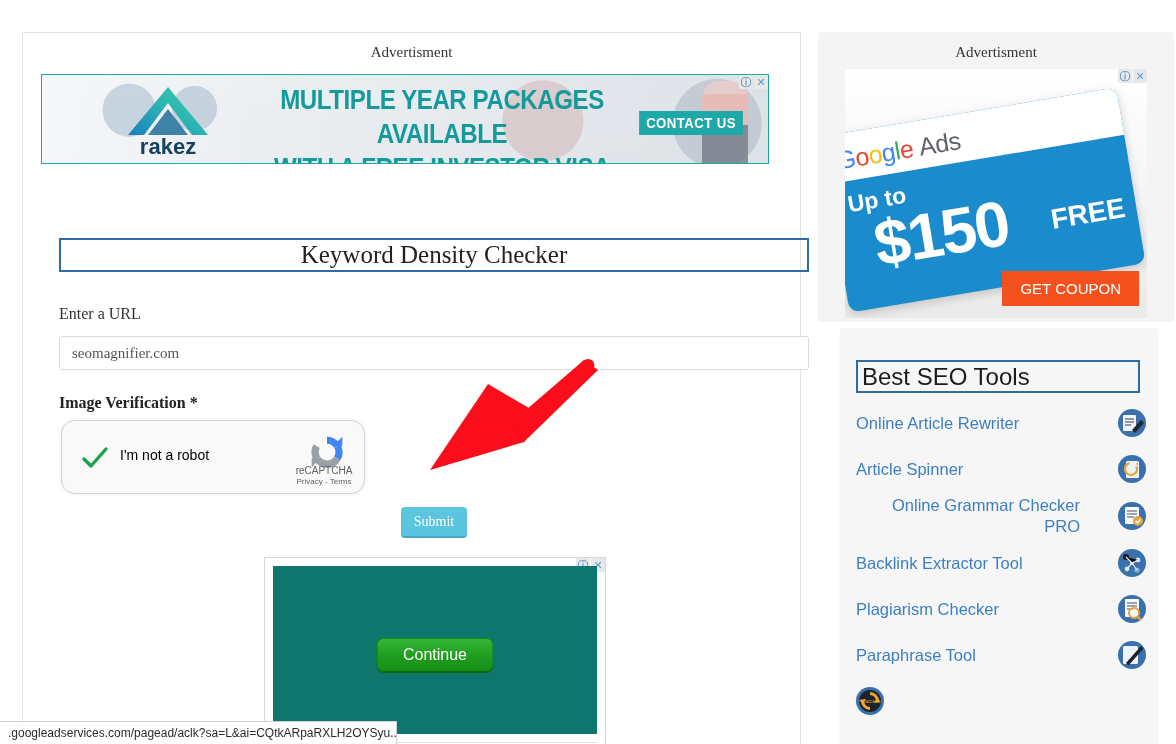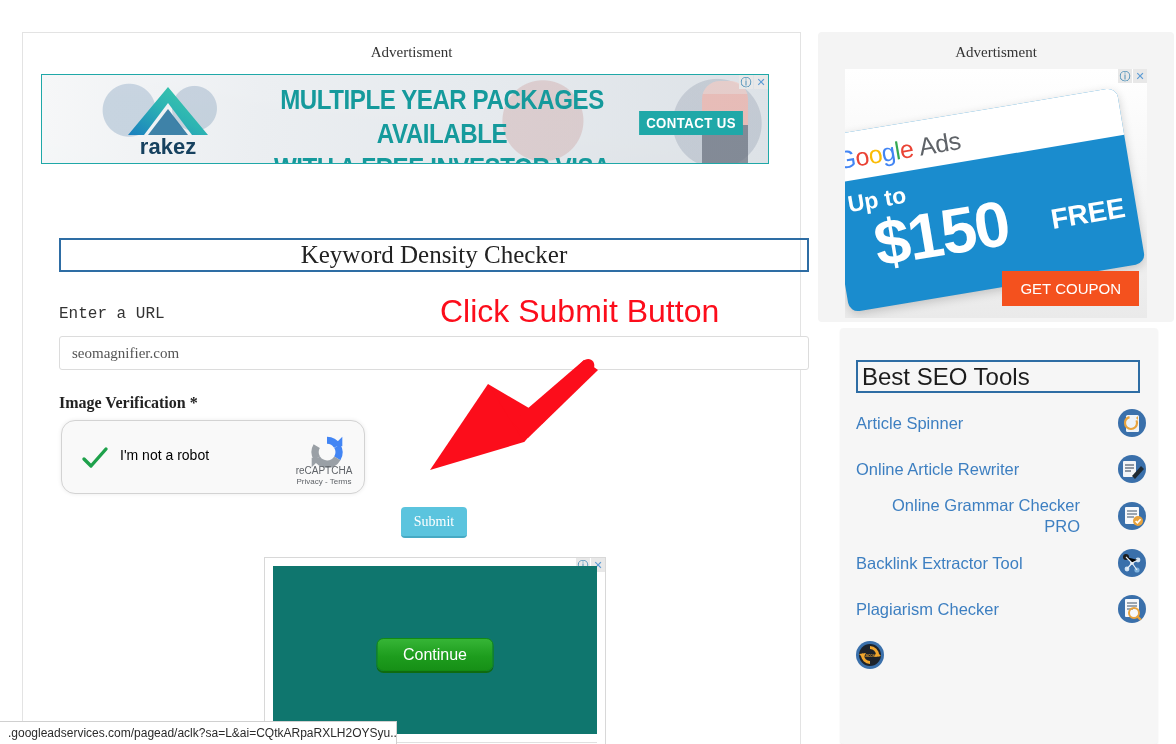--- a/index.html
+++ b/index.html
@@ -98,21 +98,21 @@
     display: flex; align-items: center; justify-content: center;
   }
   .title-box .t {
     font-family: "Liberation Serif", serif;
     font-size: 25px; color: #222;
   }
 
   
   .lbl-url {
     position: absolute; left: 36px; top: 272px;
-    font-family: Liberation Mono, monospace;
+    font-family: Liberation Serif, serif;
     font-size: 16px; color: #333;
   }
   .url-input {
     position: absolute; left: 36px; top: 303px;
     width: 750px; height: 34px;
     border: 1px solid #dcdcdc;
     border-radius: 3px;
     background: #fff;
     box-sizing: border-box;
     padding: 0 12px;
@@ -402,21 +402,20 @@
         <div class="ad-badge x">✕</div>
       </div>
       <div class="ba-inner">
         <button class="continue-btn">Continue</button>
       </div>
       <div class="ba-divider"></div>
 
     </div>
   </div>
 
-  <div class="annot-text">Click Submit Button</div>
   <svg class="annot-arrow" viewBox="0 0 220 180">
     <path d="M182 42 C188 36 196 40 194 48 L142 104 L132 92 Z" fill="#fc0d1b"></path>
     <path d="M88 52 L132 92 L142 104 L100 126 L80 148 L30 148 Z" fill="none"></path>
     <path d="M88 64 L134 110 L124 122 L30 150 Z" fill="#fc0d1b"></path>
     <path d="M88 64 L146 98 L124 122 Z" fill="#fc0d1b"></path>
     <path d="M184 40 L198 50 L128 118 L112 102 Z" fill="#fc0d1b"></path>
   </svg>
 
   <div class="sidebar">
     <div class="sb-adlabel">Advertisment</div>
@@ -439,33 +438,33 @@
       </div>
     </div>
   </div>
 
   <div class="tools-panel">
     <div class="tools-head">
       <span>Best SEO Tools</span>
     </div>
     <div class="tool-list" id="tool-list">
         <div class="tool-item">
+          <div class="tool-label">Online Article Rewriter</div>
+          <div class="tool-icon"><svg viewBox="0 0 28 28">
+              <rect x="5" y="6" width="13" height="16" rx="1" fill="#f2f5f8"></rect>
+              <path d="M7 10h9M7 13h9M7 16h6" stroke="#6d7a88" stroke-width="1.3"></path>
+              <path d="M14 21 L23 11 l3 3 l-9 10 z" fill="#1e2a33"></path>
+            </svg></div>
+        </div>
+        <div class="tool-item">
           <div class="tool-label">Article Spinner</div>
           <div class="tool-icon"><svg viewBox="0 0 28 28">
               <rect x="8" y="6" width="13" height="17" rx="1.5" fill="#eef3f8"></rect>
               <circle cx="13" cy="14" r="6" fill="none" stroke="#e8a33d" stroke-width="2.2" stroke-dasharray="26 8"></circle>
               <path d="M18 9 l2 -2 l0 4 z" fill="#e8a33d"></path>
-            </svg></div>
-        </div>
-        <div class="tool-item">
-          <div class="tool-label">Online Article Rewriter</div>
-          <div class="tool-icon"><svg viewBox="0 0 28 28">
-              <rect x="5" y="6" width="13" height="16" rx="1" fill="#f2f5f8"></rect>
-              <path d="M7 10h9M7 13h9M7 16h6" stroke="#6d7a88" stroke-width="1.3"></path>
-              <path d="M14 21 L23 11 l3 3 l-9 10 z" fill="#1e2a33"></path>
             </svg></div>
         </div>
         <div class="tool-item">
           <div class="tool-label">Online Grammar Checker PRO</div>
           <div class="tool-icon"><svg viewBox="0 0 28 28">
               <rect x="7" y="5" width="14" height="17" rx="1" fill="#f6f8fb"></rect>
               <path d="M9 9h10M9 12h10M9 15h7" stroke="#7d8b99" stroke-width="1.3"></path>
               <circle cx="20" cy="19" r="5" fill="#e8a33d"></circle>
               <path d="M17.6 19 l1.8 1.8 l3.2 -3.6" stroke="#fff" stroke-width="1.6" fill="none"></path>
             </svg></div>
@@ -484,20 +483,27 @@
         <div class="tool-item">
           <div class="tool-label">Plagiarism Checker</div>
           <div class="tool-icon"><svg viewBox="0 0 28 28">
               <rect x="7" y="4" width="14" height="18" rx="1" fill="#f6f8fb"></rect>
               <path d="M9 8h10M9 11h10M9 14h6" stroke="#7d8b99" stroke-width="1.3"></path>
               <circle cx="16" cy="18" r="5" fill="none" stroke="#e8a33d" stroke-width="2"></circle>
               <path d="M19.6 21.6 L23 25" stroke="#e8a33d" stroke-width="2.4" stroke-linecap="round"></path>
             </svg></div>
         </div>
         <div class="tool-item">
+          <div class="tool-label">Paraphrase Tool</div>
+          <div class="tool-icon"><svg viewBox="0 0 28 28">
+              <rect x="5" y="5" width="15" height="18" rx="1.5" fill="#eef3f9"></rect>
+              <path d="M8 22 L23 5 l2.5 2.5 L10.5 24.5 z" fill="#1d232b"></path>
+            </svg></div>
+        </div>
+        <div class="tool-item">
           <div class="tool-icon"><svg viewBox="0 0 28 28">
               <circle cx="14" cy="14" r="11" fill="#1d232b"></circle>
               <path d="M14 5 a9 9 0 0 1 9 9 l-3 0 a6 6 0 0 0 -6 -6 z" fill="#f0a62e"></path>
               <path d="M14 23 a9 9 0 0 1 -9 -9 l3 0 a6 6 0 0 0 6 6 z" fill="#f0a62e"></path>
               <path d="M21 11 l4 4 l-7 1 z" fill="#f0a62e"></path>
               <path d="M7 17 l-4 -4 l7 -1 z" fill="#f0a62e"></path>
               <text x="14" y="16" font-family="Liberation Sans, sans-serif" font-size="4.5" fill="#f0a62e" text-anchor="middle">.htaccess</text>
             </svg></div>
         </div>
       </div>

